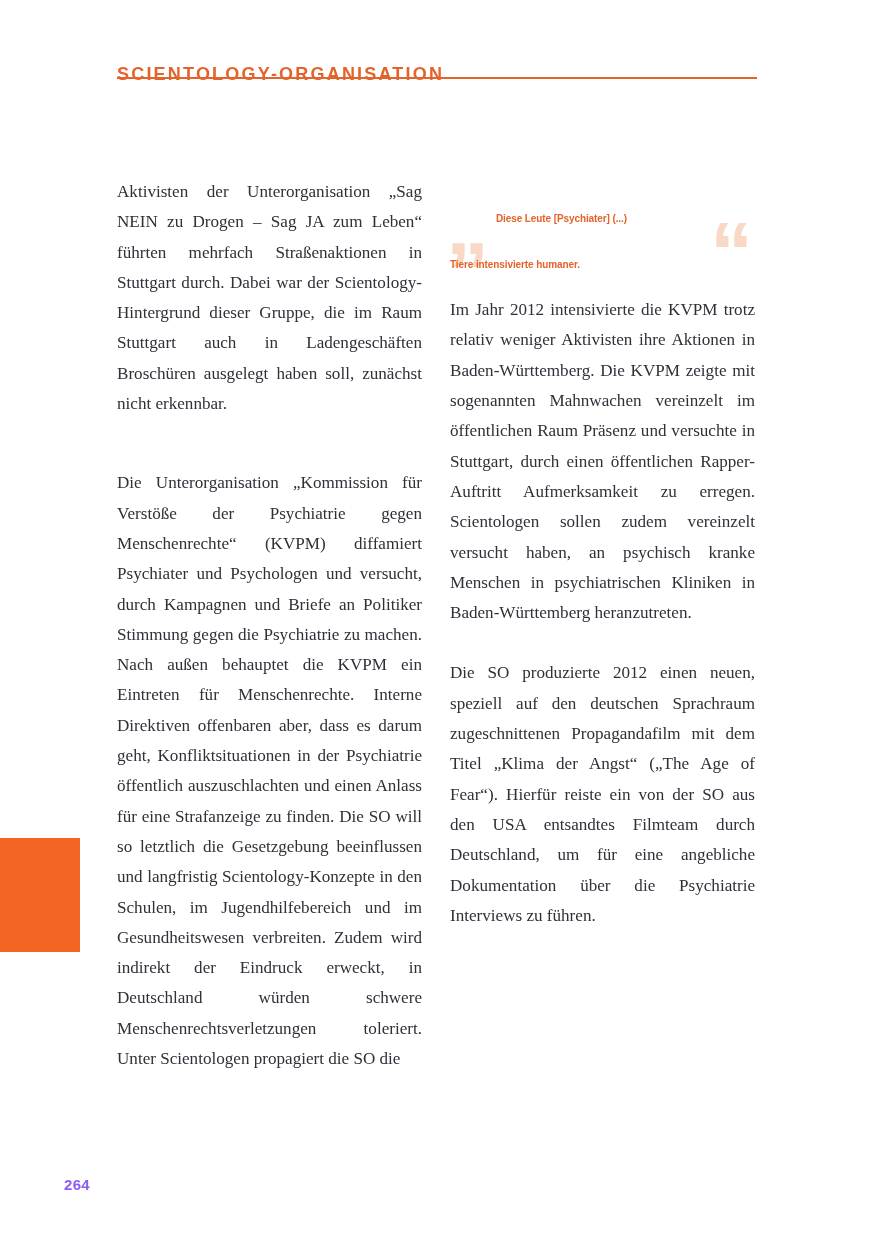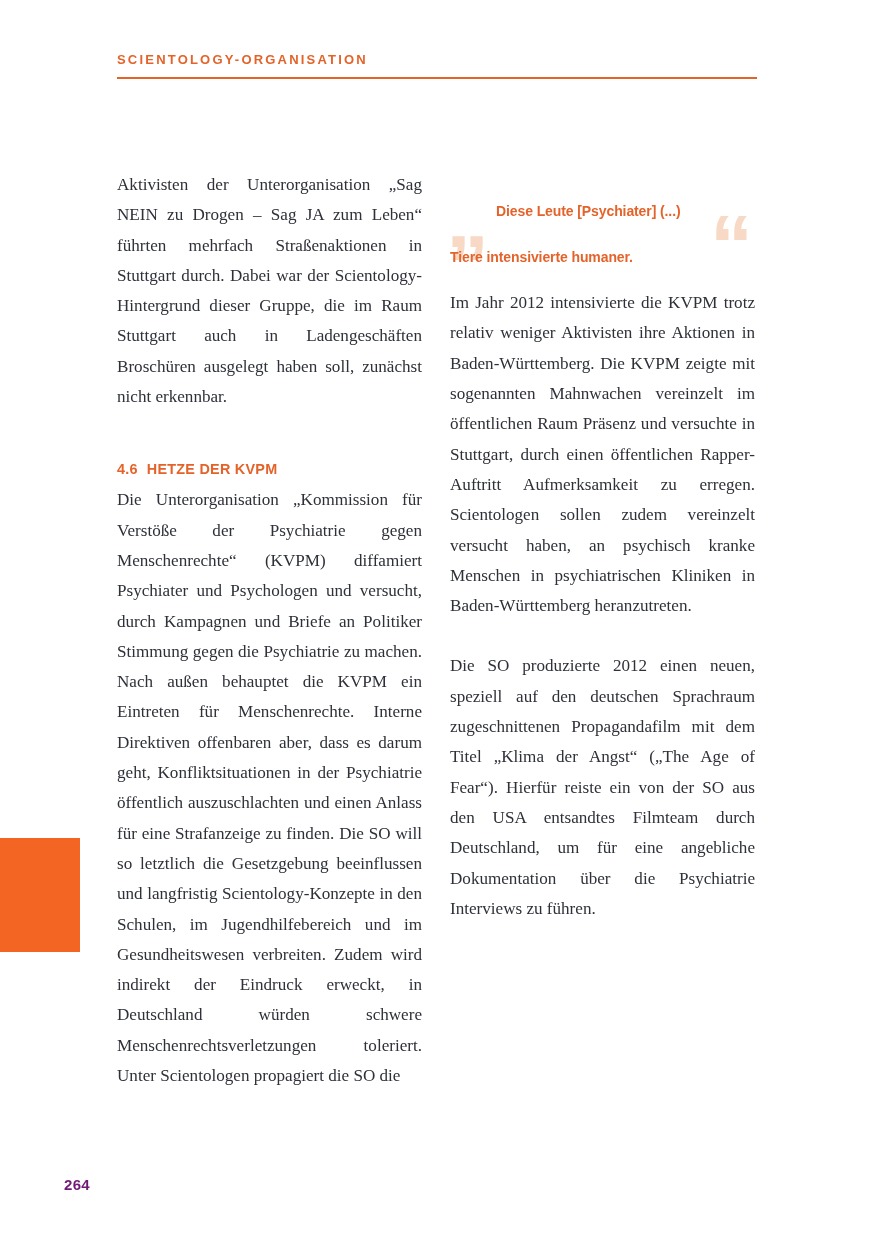--- a/index.html
+++ b/index.html
@@ -19,25 +19,25 @@
   .page {
     position: absolute;
     inset: 0;
     background: #ffffff;
   }
 
   
   .running-head {
     position: absolute;
     left: 117px;
-    top: 52px;
+    top: 64px;
     width: 640px;
     font-family: "Liberation Sans", sans-serif;
     font-weight: bold;
-    font-size: 13px;
+    font-size: 18px;
     letter-spacing: 2.2px;
     color: #e4632a;
     text-transform: uppercase;
     white-space: nowrap;
   }
   .head-rule {
     position: absolute;
     left: 117px;
     top: 77px;
     width: 640px;
@@ -56,29 +56,29 @@
   }
 
   
   .folio {
     position: absolute;
     left: 64px;
     top: 1176px;
     font-family: "Liberation Sans", sans-serif;
     font-weight: bold;
     font-size: 15px;
-    color: #701a75;
+    color: #8b5cf6;
     letter-spacing: 0.3px;
     text-align: center;
   }
 
   
   .col {
     position: absolute;
-    top: 170px;
+    top: 177px;
     width: 305px;
   }
   .col-left  { left: 117px; }
   .col-right { left: 450px; }
 
   .body-par {
     font-family: "Liberation Serif", serif;
     font-size: 17.1px;
     line-height: 30.3px;
     color: #2e3138;
@@ -104,21 +104,21 @@
   .sect-head .num { margin-right: 9px; }
 
   
   .quote-zone {
     position: relative;
   }
   .pull-quote {
     position: relative;
     font-family: "Liberation Sans", sans-serif;
     font-weight: bold;
-    font-size: 14px;
+    font-size: 10px;
     line-height: 23.6px;
     color: #e4632a;
     letter-spacing: -0.1px;
   }
   .pull-quote .qline { display: block; white-space: nowrap; position: relative; z-index: 2; }
   .pq-first .qline:first-child { padding-left: 46px; }
 
   
   .deco-quote {
     position: absolute;
@@ -157,23 +157,20 @@
 
   <div class="folio">264</div>
 
   <div class="col col-left">
 
     <p class="body-par">Aktivisten der Unterorganisation „Sag NEIN zu Drogen – Sag JA zum Leben“ führten mehrfach Straßenaktionen in Stuttgart durch. Dabei war der Scientology-Hintergrund dieser Gruppe, die im Raum Stuttgart auch in Ladengeschäften Broschüren ausgelegt haben soll, zunächst nicht erkennbar.</p>
 
     <div class="par-gap"></div>
     <div class="par-gap-sm"></div>
 
-    <h2 class="sect-head">
-      <span class="num">4.6</span><span>HETZE DER KVPM</span>
-    </h2>
 
     <p class="body-par">Die Unterorganisation „Kommission für Verstöße der Psychiatrie gegen Menschenrechte“ (KVPM) diffamiert Psychiater und Psychologen und versucht, durch Kampagnen und Briefe an Politiker Stimmung gegen die Psychiatrie zu machen. Nach außen behauptet die KVPM ein Eintreten für Menschenrechte. Interne Direktiven offenbaren aber, dass es darum geht, Konfliktsituationen in der Psychiatrie öffentlich auszuschlachten und einen Anlass für eine Strafanzeige zu finden. Die SO will so letztlich die Gesetzgebung beeinflussen und langfristig Scientology-Konzepte in den Schulen, im Jugendhilfebereich und im Gesundheitswesen verbreiten. Zudem wird indirekt der Eindruck erweckt, in Deutschland würden schwere Menschenrechtsverletzungen toleriert. Unter Scientologen propagiert die SO die</p>
   </div>
 
   <div class="col col-right">
 
 
     <div class="par-gap"></div>
 
     <div class="quote-zone">

